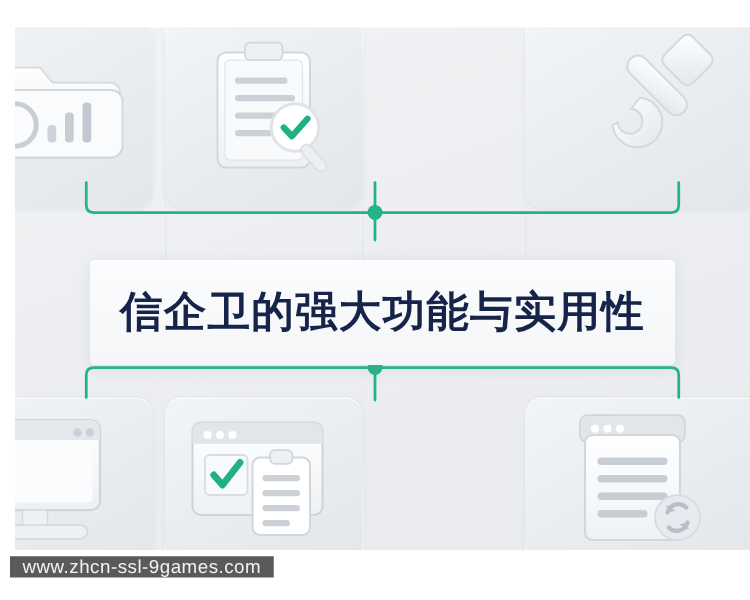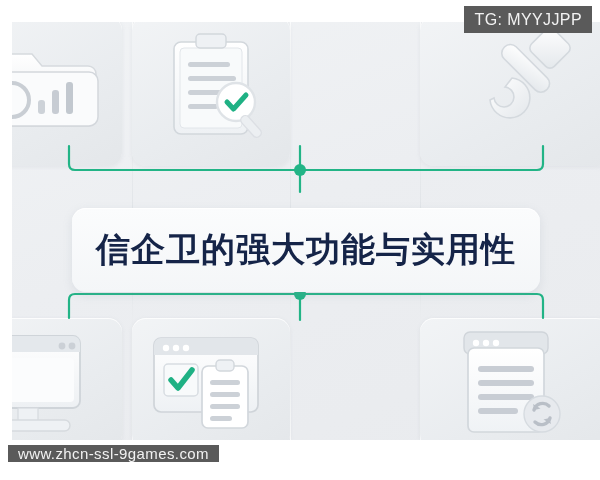--- a/index.html
+++ b/index.html
@@ -44,21 +44,21 @@
     box-shadow:0 1px 4px rgba(150,158,170,.14), inset 0 1px 0 rgba(255,255,255,.8);
   }
   
   .wires{position:absolute;left:0;top:0;width:588px;height:418px;pointer-events:none;}
   
   .headline-card{
     position:absolute;
     left:60px; top:186px;
     width:468px; height:84px;
     background:linear-gradient(180deg,#fbfcfd 0%,#f4f6f8 100%);
-    border-radius:14px;
+    border-radius:4px;
     box-shadow:0 3px 10px rgba(140,150,165,.18),
                inset 0 1px 0 rgba(255,255,255,.95);
     display:flex;align-items:center;justify-content:center;
   }
   .headline{
     font-size:34px;
     font-weight:bold;
     letter-spacing:1px;
     color:#152448;
     white-space:nowrap;
@@ -246,20 +246,17 @@
       <circle cx="288" cy="148" r="6" fill="#22b486"></circle>
       <circle cx="288" cy="272" r="6" fill="#22b486"></circle>
     </svg>
 
     <div class="headline-card">
       <div class="headline">信企卫的强大功能与实用性</div>
     </div>
 
   </div>
 
-  <div class="wm wm-top">
-    <span>TG: MYYJJPP</span>
-  </div>
   <div class="wm wm-bottom">
     <span>www.zhcn-ssl-9games.com</span>
   </div>
 
 </div>
 
 </body></html>

